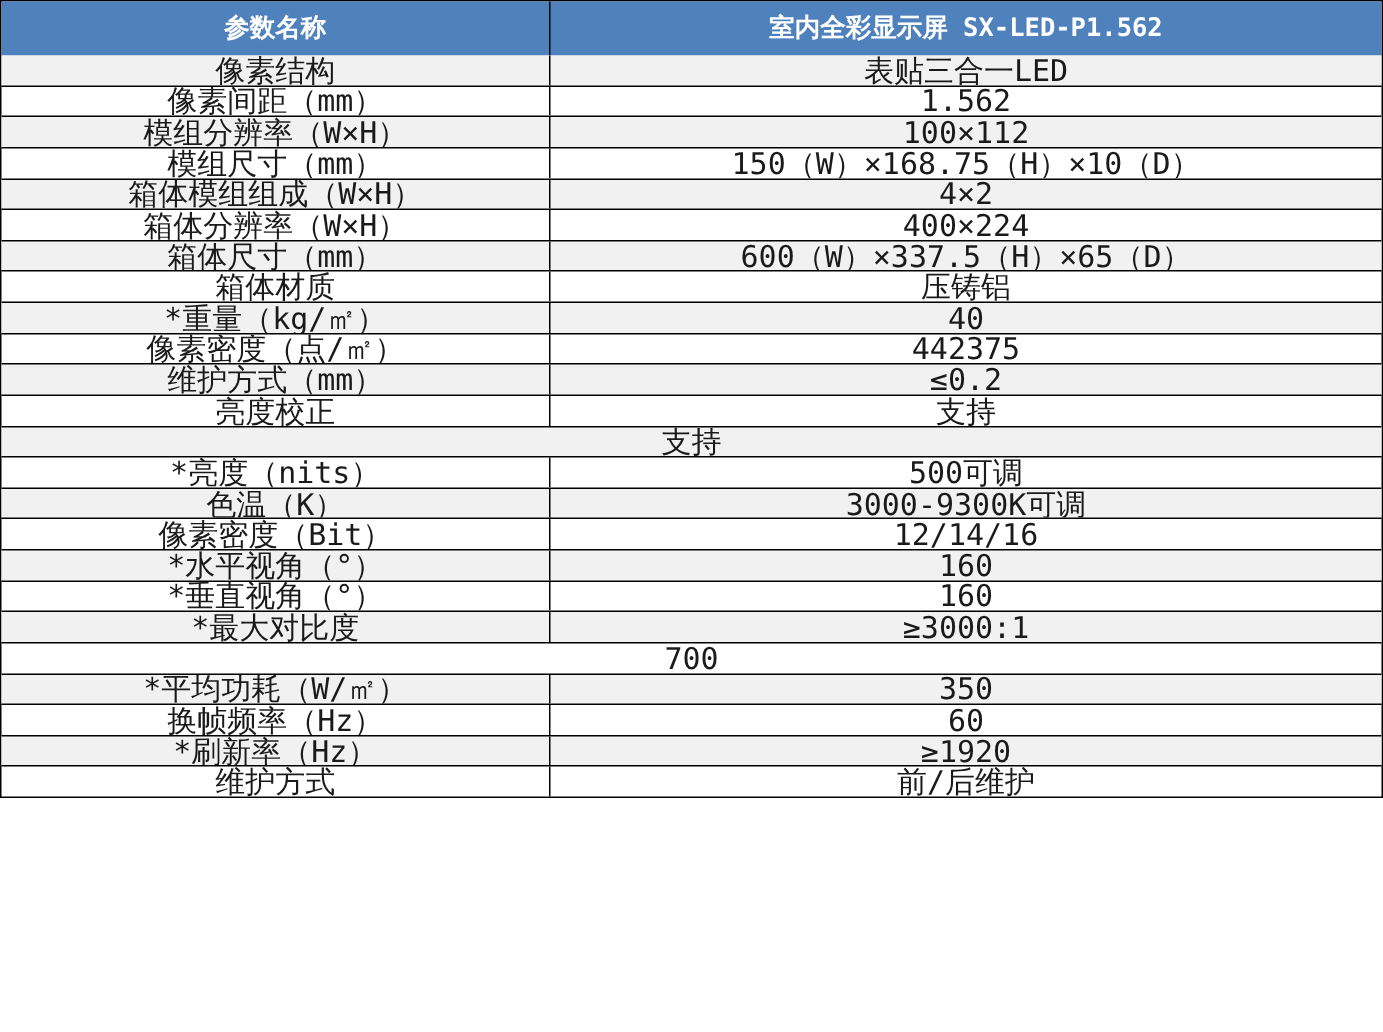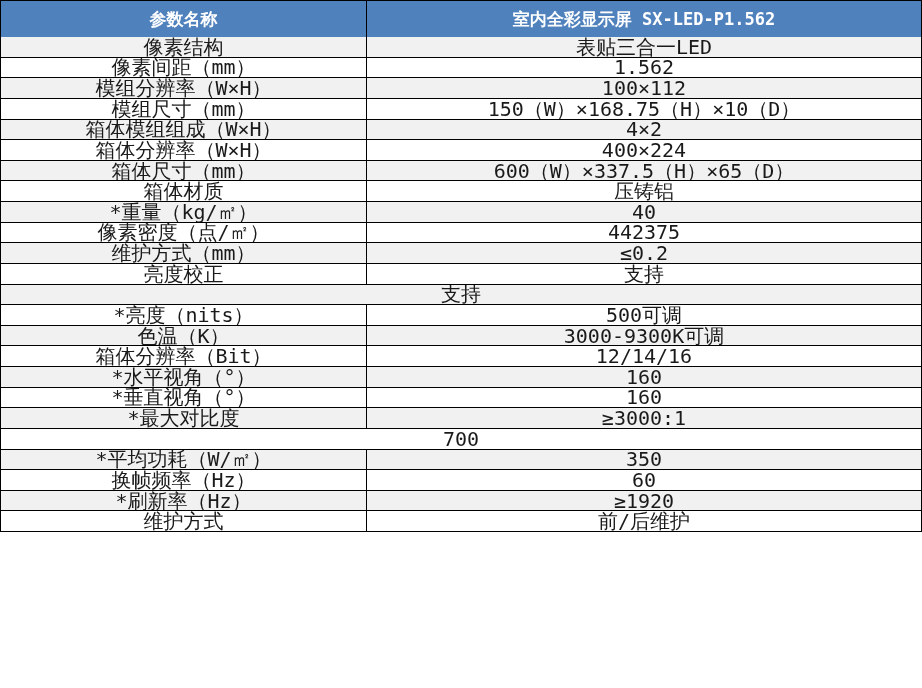--- a/index.html
+++ b/index.html
@@ -106,21 +106,21 @@
     <div class="cell value">支持</div>
   </div><div class="row alt">
     <div class="cell value">支持</div>
   </div><div class="row">
     <div class="cell param">*亮度（nits）</div>
     <div class="cell value">500可调</div>
   </div><div class="row alt">
     <div class="cell param">色温（K）</div>
     <div class="cell value">3000-9300K可调</div>
   </div><div class="row">
-    <div class="cell param">箱体分辨率（Bit）</div>
+    <div class="cell param">像素密度（Bit）</div>
     <div class="cell value">12/14/16</div>
   </div><div class="row alt">
     <div class="cell param">*水平视角（°）</div>
     <div class="cell value">160</div>
   </div><div class="row">
     <div class="cell param">*垂直视角（°）</div>
     <div class="cell value">160</div>
   </div><div class="row alt">
     <div class="cell param">*最大对比度</div>
     <div class="cell value">≥3000:1</div>

